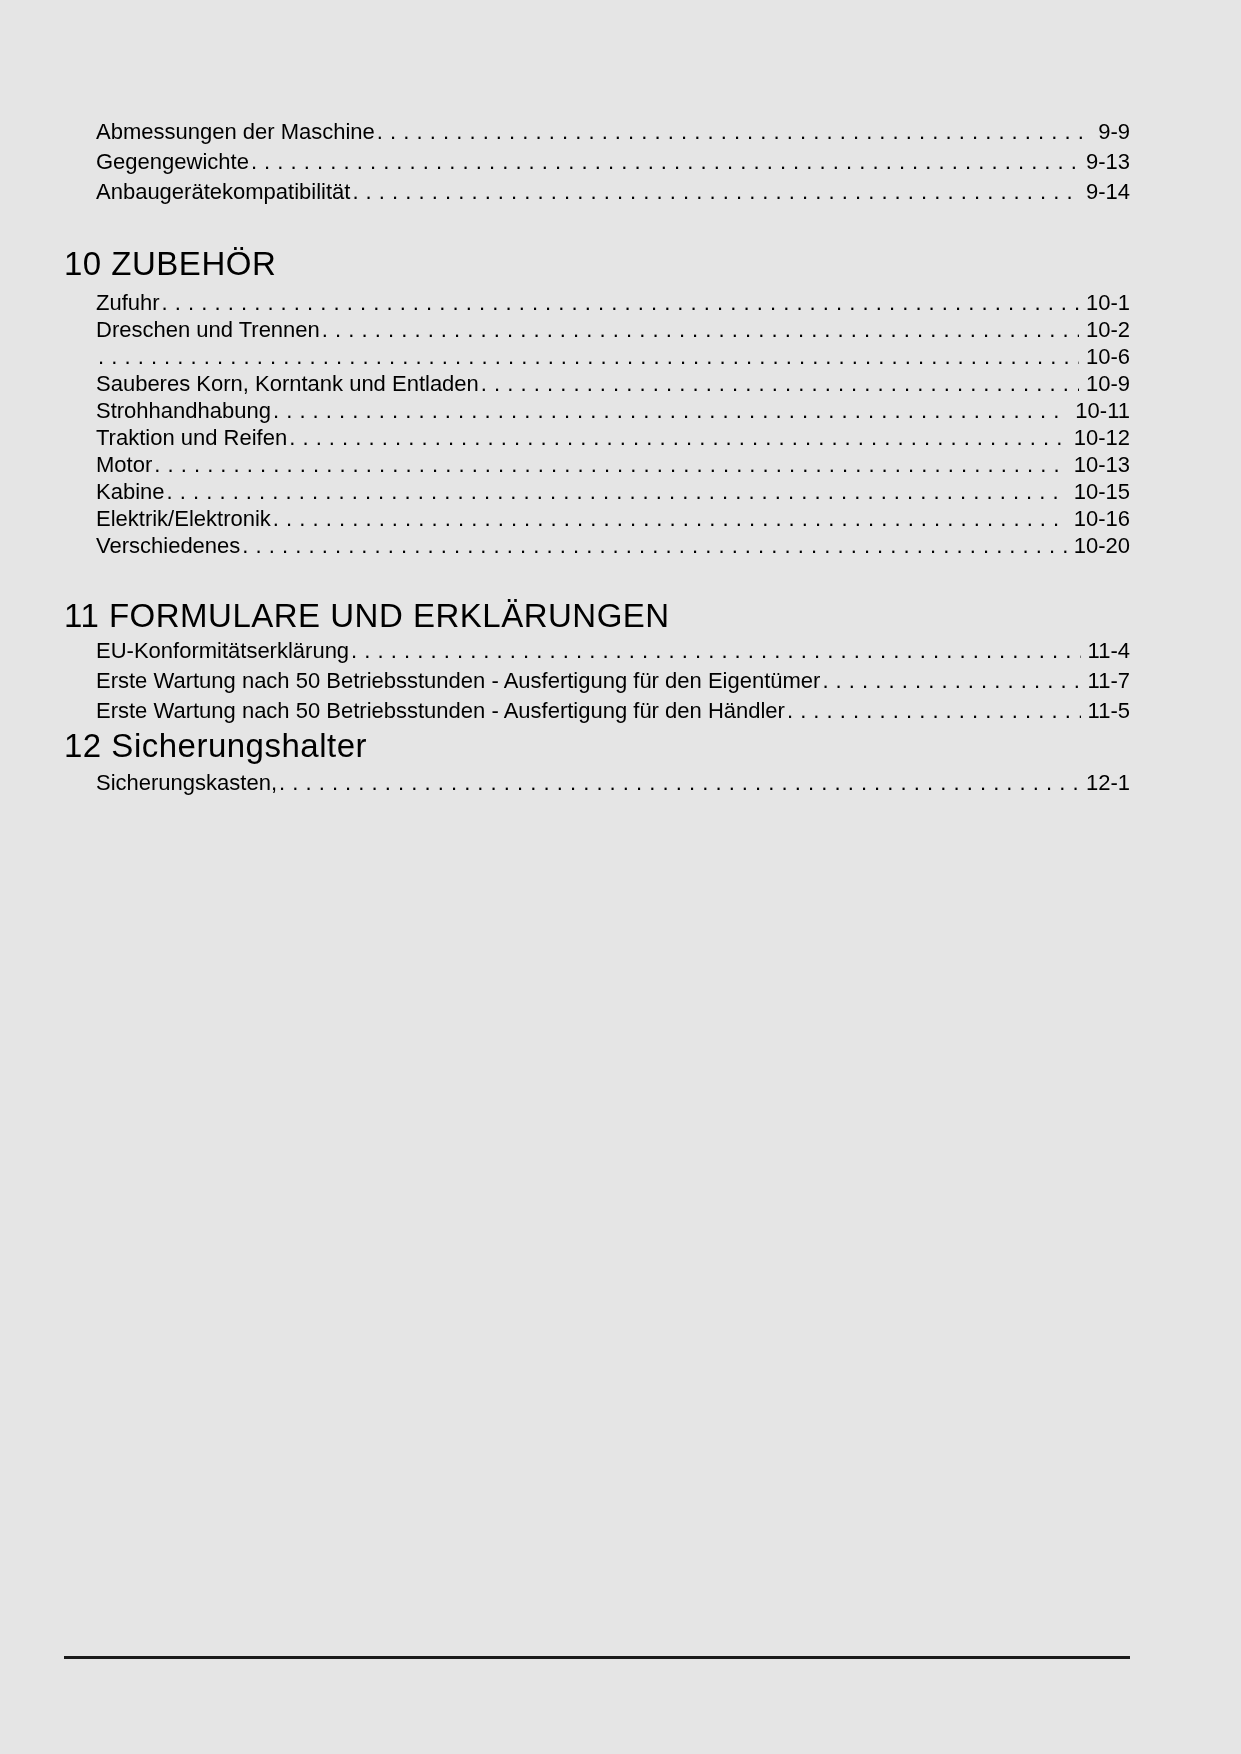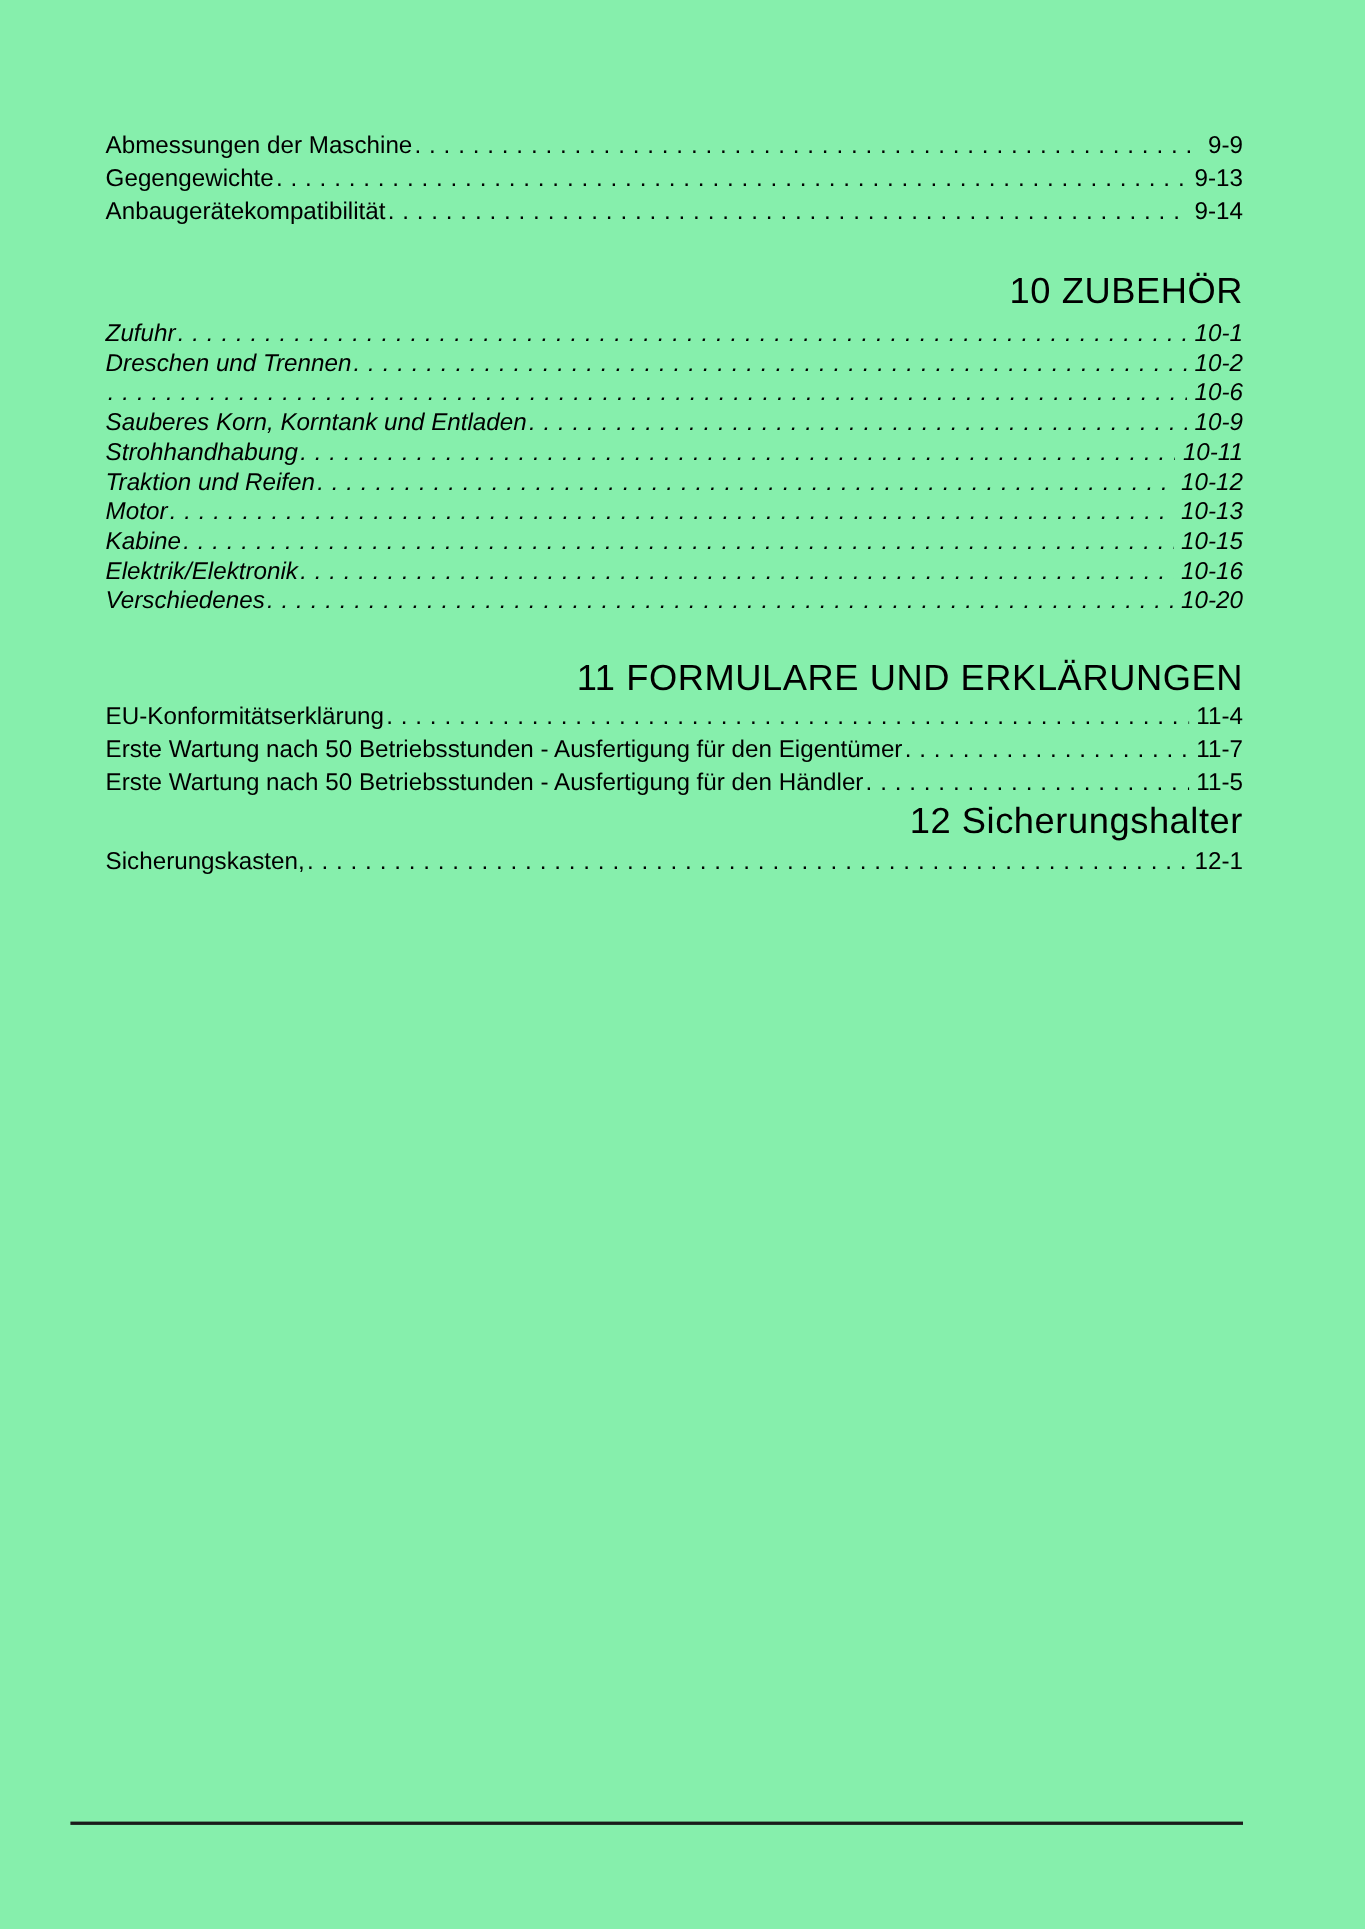--- a/index.html
+++ b/index.html
@@ -12,53 +12,52 @@
     width: 1241px;
     height: 1754px;
     position: relative;
     font-family: "Liberation Sans", "DejaVu Sans", sans-serif;
     color: #000000;
     overflow: hidden;
   }
   .page {
     position: absolute;
     inset: 0;
-    background: #86efac;
+    background: #e5e5e5;
   }
   .content {
     position: absolute;
     left: 64px;
     top: 117px;
     width: 1066px;
   }
   .sec-heading {
     margin: 0;
     font-size: 33px;
     font-weight: 400;
     line-height: 40px;
     letter-spacing: 0.5px;
     white-space: nowrap;
-    text-align: right;
   }
   .h-10 { margin-top: 37px; }
   .h-11 { margin-top: 37px; }
   .h-12 { }
   .entries {
     margin: 0;
     padding: 0;
   }
   .entries .toc-row {
     display: flex;
     align-items: baseline;
     padding-left: 32px;
     font-size: 22px;
   }
   .lh30 .toc-row { line-height: 30px; }
   .lh27 .toc-row { line-height: 27px; }
-  .sec10-entries { margin-top: 5px; font-style: italic; }
+  .sec10-entries { margin-top: 5px; }
   .sec11-entries { margin-top: 0px; }
   .sec12-entries { margin-top: 2px; }
   .toc-title {
     white-space: nowrap;
     flex: 0 0 auto;
   }
   .leader {
     flex: 1 1 auto;
     overflow: hidden;
     white-space: nowrap;

